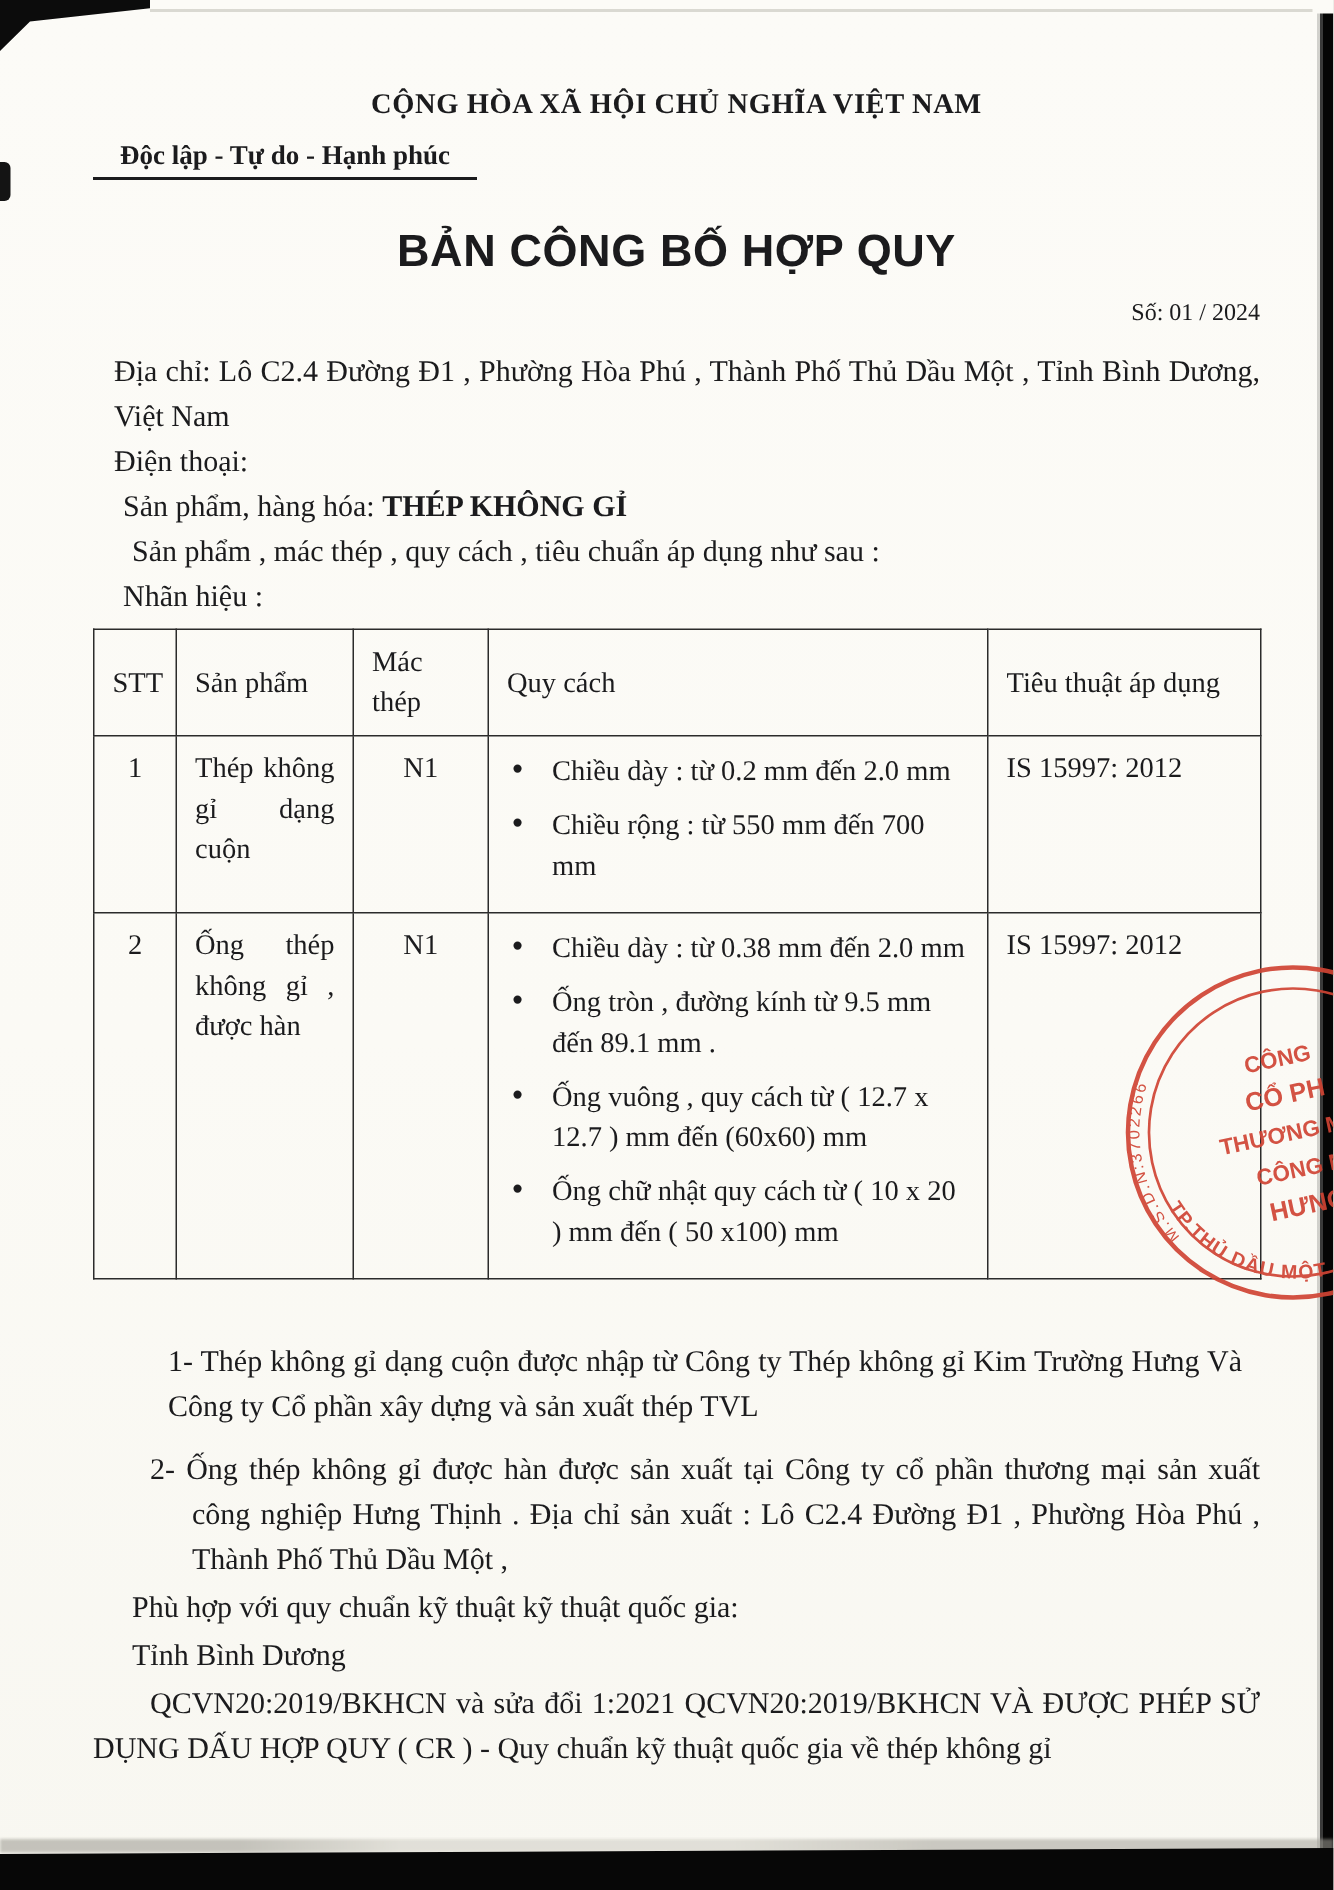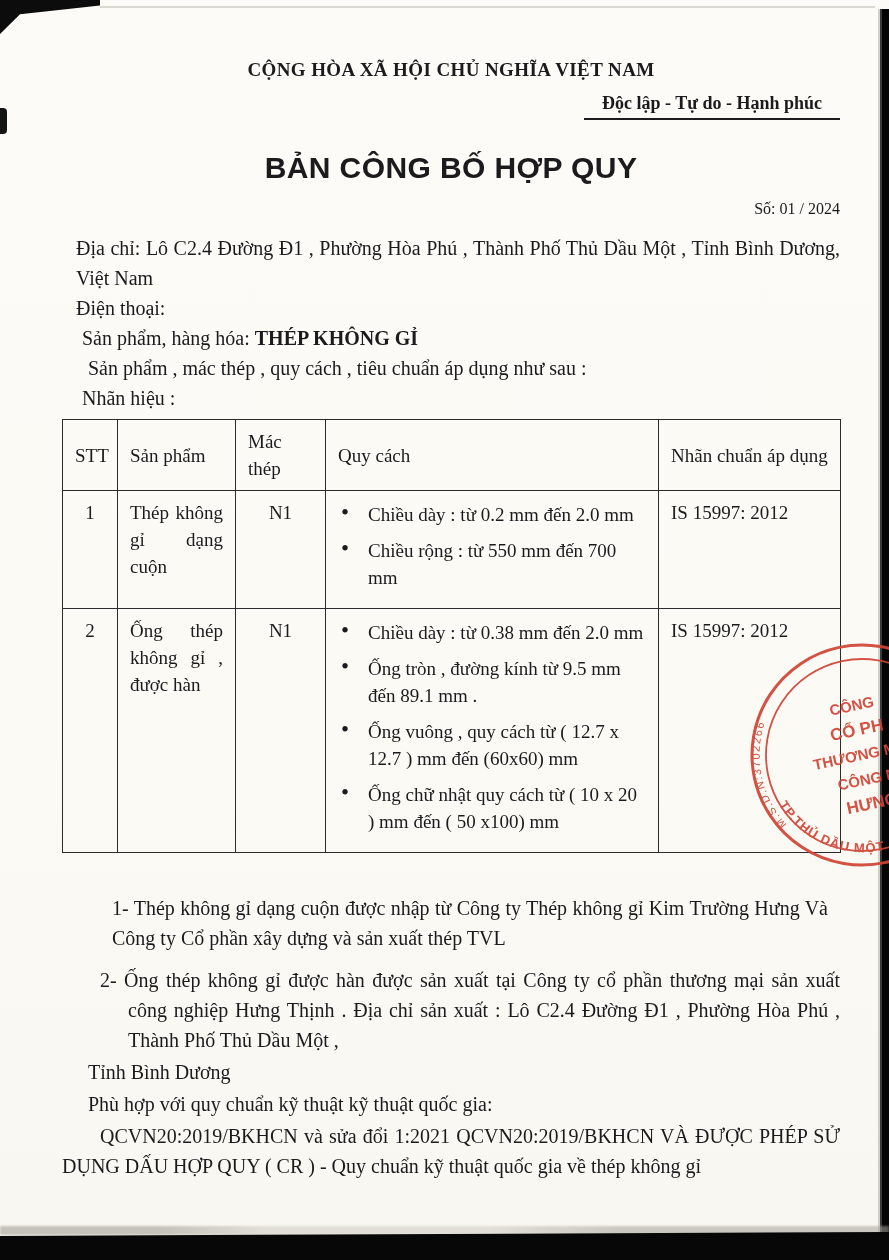--- a/index.html
+++ b/index.html
@@ -14,21 +14,21 @@
   .top-line{position:absolute;top:6px;left:100px;right:14px;height:2px;background:#c7c6bf;opacity:.65;}
   .left-nub{position:absolute;top:108px;left:0;width:7px;height:26px;background:#141414;border-radius:0 4px 4px 0;}
   .edge-right{position:absolute;top:9px;right:0;width:11px;bottom:0;
     background:linear-gradient(to left,#050505 0 7px,#3a3a3a 7px 9px,rgba(130,130,125,.35) 9px 11px);}
   .edge-bottom{position:absolute;left:-4px;right:-4px;bottom:-3px;height:29px;background:#070707;transform:rotate(-.25deg);}
   .smudge-bottom{position:absolute;left:0;right:0;bottom:25px;height:9px;opacity:.55;filter:blur(1px);
     background:linear-gradient(to right,#9a988f 0 18%,#cfcdc4 30% 55%,#a5a39a 70% 100%);}
   
   .doc{position:absolute;left:62px;top:0;width:778px;padding-top:58px;}
   .nat-title{text-align:center;font-weight:bold;font-size:19px;line-height:24px;letter-spacing:.4px;}
-  .motto-wrap{text-align:right;margin-top:9px;}
+  .motto-wrap{text-align:left;margin-top:9px;}
   .motto{display:inline-block;font-weight:bold;font-size:18px;line-height:24px;
     border-bottom:2.5px solid #1b1b1d;padding:0 18px 3px 18px;}
   .doc-title{text-align:center;font-family:"Liberation Sans",sans-serif;font-weight:bold;
     font-size:30px;line-height:30px;margin-top:33px;letter-spacing:.4px;}
   .doc-number{text-align:right;font-size:16px;line-height:28px;margin-top:12px;}
   .info{margin-top:10px;}
   .ln{margin:0;font-size:20px;line-height:30px;text-align:justify;}
   .indent-a{padding-left:14px;}
   .indent-b{padding-left:20px;}
   .indent-c{padding-left:26px;}
@@ -99,21 +99,21 @@
           <col style="width:90px">
           <col style="width:333px">
           <col style="width:182px">
       </colgroup>
       <thead>
         <tr>
           <th class="c-stt">STT</th>
           <th>Sản phẩm</th>
           <th>Mác thép</th>
           <th>Quy cách</th>
-          <th>Nhãn chuẩn áp dụng</th>
+          <th>Tiêu thuật áp dụng</th>
         </tr>
       </thead>
       <tbody>
         <tr class="r1">
           <td class="c-stt">1</td>
           <td class="just">Thép không gỉ dạng cuộn</td>
           <td class="c-mac">N1</td>
           <td>
             <ul class="quycach">
               <li>Chiều dày : từ 0.2 mm đến 2.0 mm</li>
@@ -135,22 +135,22 @@
             </ul>
           </td>
           <td>IS 15997: 2012</td>
         </tr>
       </tbody>
     </table>
 
     <div class="notes">
       <p class="ln note-1">1- Thép không gỉ dạng cuộn được nhập từ Công ty Thép không gỉ Kim Trường Hưng Và Công ty Cổ phần xây dựng và sản xuất thép TVL</p>
       <p class="ln note-2">2- Ống thép không gỉ được hàn được sản xuất tại Công ty cổ phần thương mại sản xuất công nghiệp Hưng Thịnh . Địa chỉ sản xuất : Lô C2.4 Đường Đ1 , Phường Hòa Phú , Thành Phố Thủ Dầu Một ,</p>
+      <p class="ln note-plain">Phù hợp với quy chuẩn kỹ thuật kỹ thuật quốc gia:</p>
       <p class="ln note-plain">Tỉnh Bình Dương</p>
-      <p class="ln note-plain">Phù hợp với quy chuẩn kỹ thuật kỹ thuật quốc gia:</p>
       <p class="ln note-final">QCVN20:2019/BKHCN  và  sửa  đổi  1:2021  QCVN20:2019/BKHCN  VÀ  ĐƯỢC PHÉP SỬ DỤNG DẤU HỢP QUY ( CR ) -  Quy chuẩn kỹ thuật quốc gia về thép không gỉ</p>
     </div>
 
   </div>
 
   <div class="stamp">
     <svg viewBox="0 0 230 230" width="230" height="230">
       <g fill="none" stroke="#d04434">
         <circle cx="115" cy="115" r="110" stroke-width="3"></circle>
         <circle cx="115" cy="115" r="96" stroke-width="1.8"></circle>

